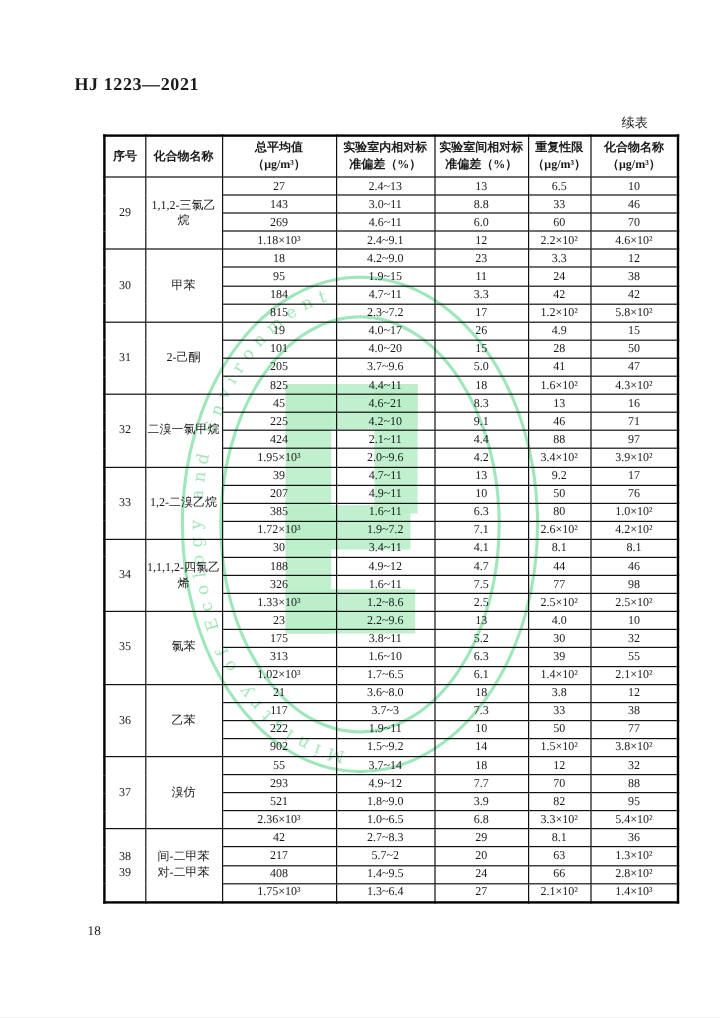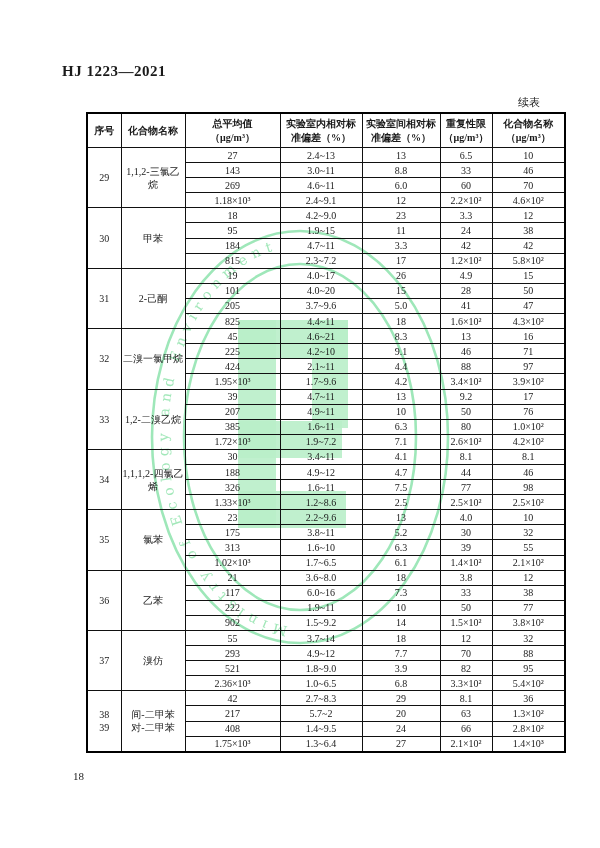--- a/index.html
+++ b/index.html
@@ -204,21 +204,21 @@
           </tr>
           <tr>
             <td>424</td>
             <td>2.1~11</td>
             <td>4.4</td>
             <td>88</td>
             <td>97</td>
           </tr>
           <tr>
             <td>1.95×10³</td>
-            <td>1.7~9.6</td>
+            <td>2.0~9.6</td>
             <td>4.2</td>
             <td>3.4×10²</td>
             <td>3.9×10²</td>
           </tr>
           <tr>
             <td rowspan="4">33</td>
             <td rowspan="4" class="compound">1,2-二溴乙烷</td>
             <td>39</td>
             <td>4.7~11</td>
             <td>13</td>
@@ -310,21 +310,21 @@
             <td rowspan="4">36</td>
             <td rowspan="4" class="compound">乙苯</td>
             <td>21</td>
             <td>3.6~8.0</td>
             <td>18</td>
             <td>3.8</td>
             <td>12</td>
           </tr>
           <tr>
             <td>117</td>
-            <td>6.0~16</td>
+            <td>3.7~3</td>
             <td>7.3</td>
             <td>33</td>
             <td>38</td>
           </tr>
           <tr>
             <td>222</td>
             <td>1.9~11</td>
             <td>10</td>
             <td>50</td>
             <td>77</td>

